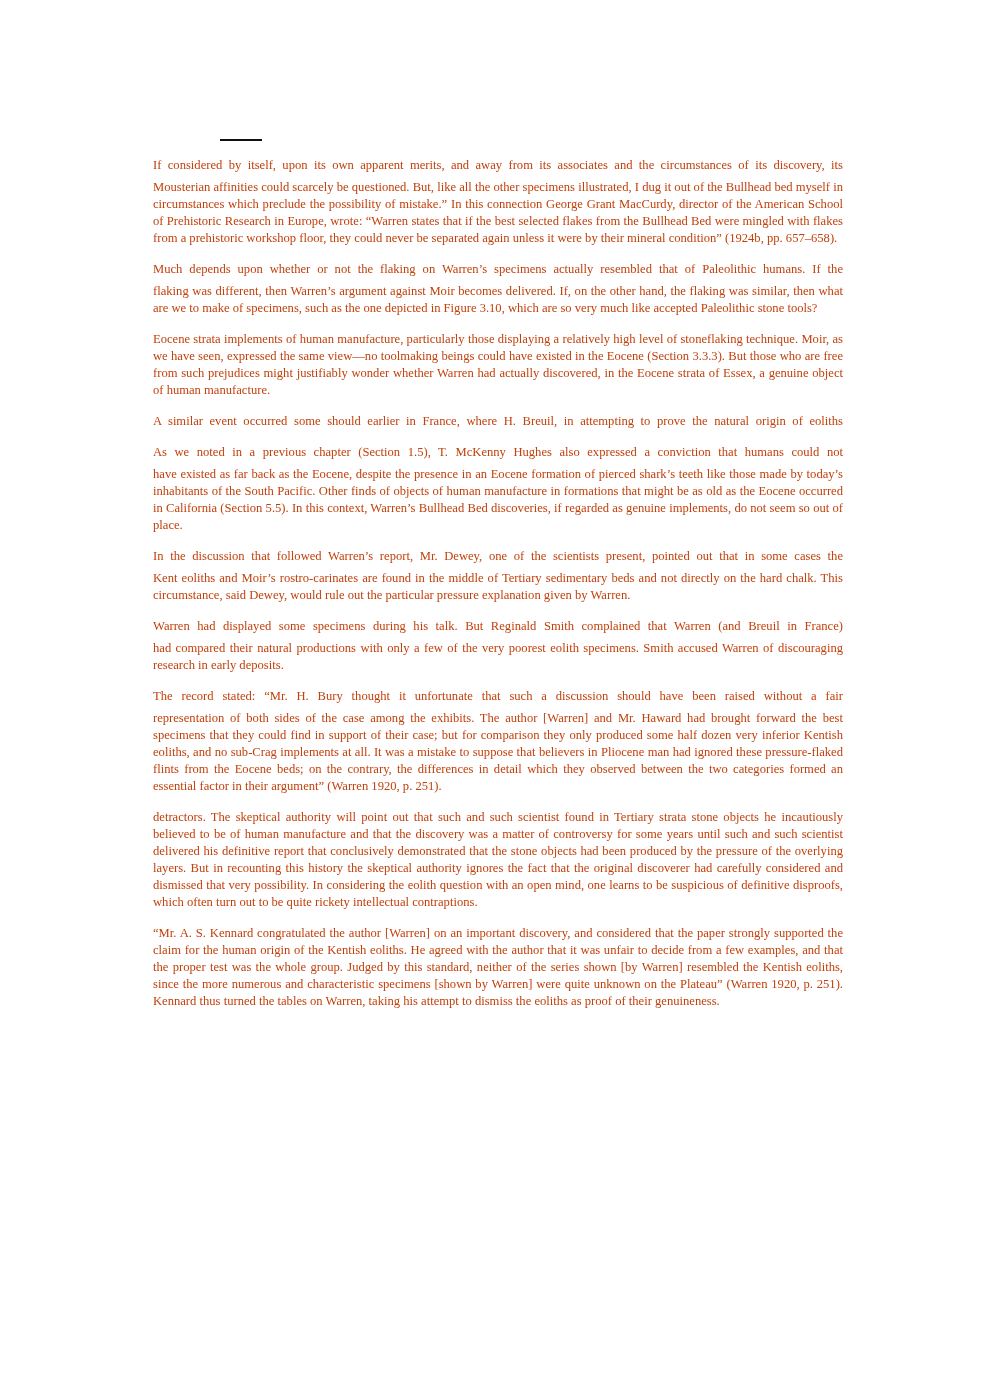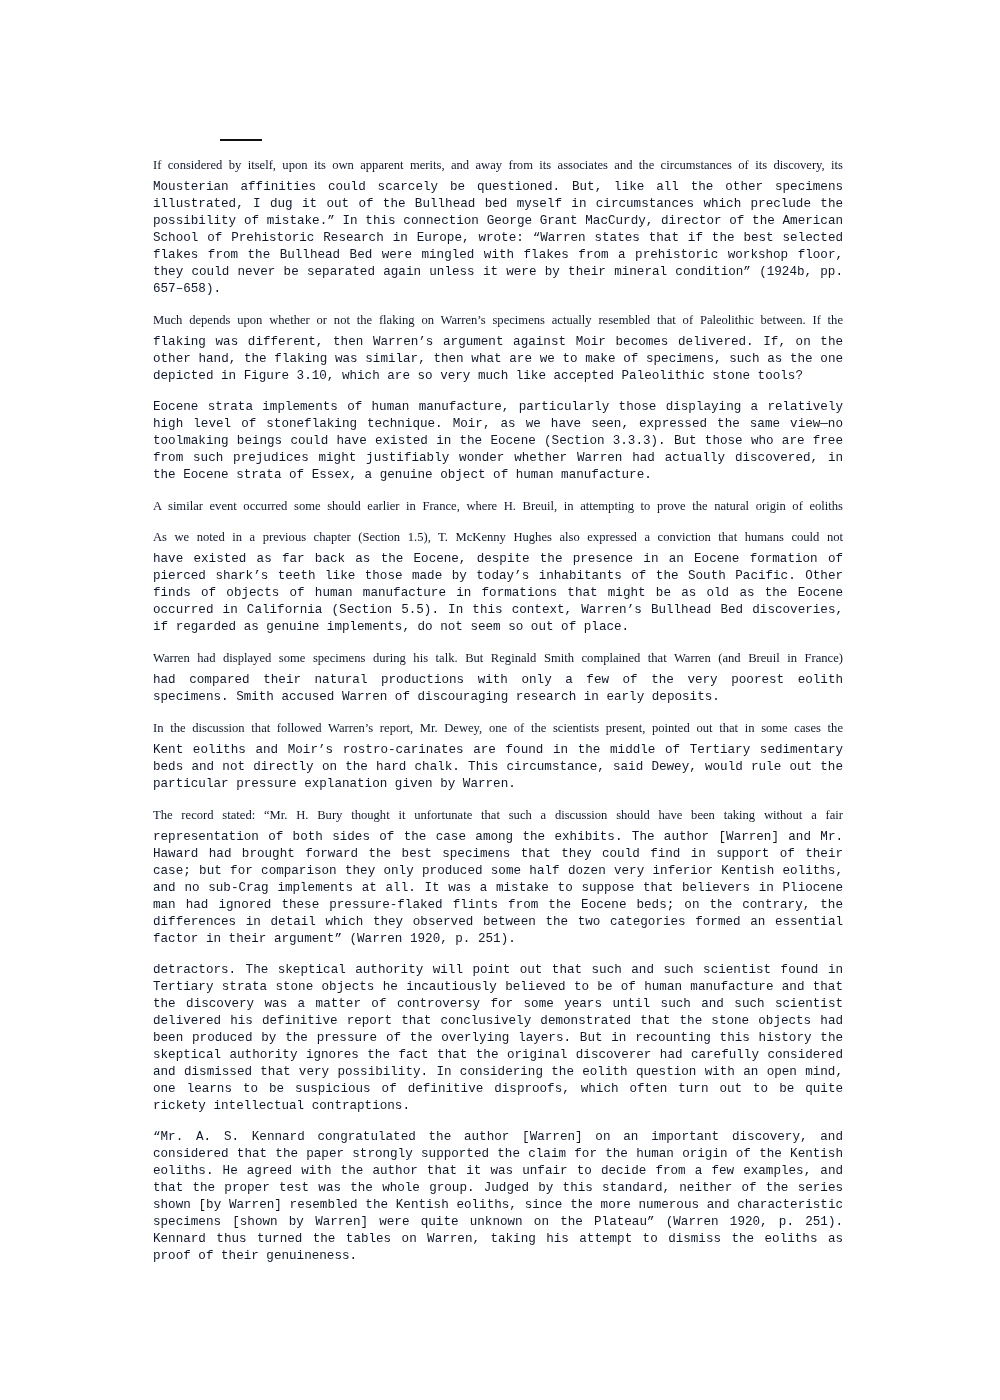--- a/index.html
+++ b/index.html
@@ -1,57 +1,57 @@
 <!DOCTYPE html>
 <html><head>
 <meta charset="utf-8">
 <style>
   html, body { margin: 0; padding: 0; background: #ffffff; }
   body { width: 1000px; height: 1400px; position: relative; overflow: hidden; }
   .rule { position: absolute; left: 220px; top: 139px; width: 42px; height: 2px; background: #111; }
   .content { position: absolute; left: 153px; top: 157px; width: 690px;
-    font-family: "Liberation Serif", "DejaVu Serif", serif; font-size: 12.6px; line-height: 17px; color: #0f172a; }
+    font-family: "Liberation Serif", "DejaVu Serif", serif; font-size: 12.6px; line-height: 17px; color: #c2410c; }
   .para { margin: 0 0 14px 0; text-align: justify; }
   .para .first { display: block; margin-bottom: 5px; text-align-last: justify; }
-  .para .rest { display: block; font-family: Liberation Mono, monospace; }
+  .para .rest { display: block; }
 </style>
 </head>
 <body>
 
 <div class="rule"></div>
 
 <div class="content">
   <p class="para">
     <span class="first">If considered by itself, upon its own apparent merits, and away from its associates and the circumstances of its discovery, its</span>
     <span class="rest">Mousterian affinities could scarcely be questioned. But, like all the other specimens illustrated, I dug it out of the Bullhead bed myself in circumstances which preclude the possibility of mistake.” In this connection George Grant MacCurdy, director of the American School of Prehistoric Research in Europe, wrote: “Warren states that if the best selected flakes from the Bullhead Bed were mingled with flakes from a prehistoric workshop floor, they could never be separated again unless it were by their mineral condition” (1924b, pp. 657–658).</span>
   </p>
   <p class="para">
-    <span class="first">Much depends upon whether or not the flaking on Warren’s specimens actually resembled that of Paleolithic between. If the</span>
+    <span class="first">Much depends upon whether or not the flaking on Warren’s specimens actually resembled that of Paleolithic humans. If the</span>
     <span class="rest">flaking was different, then Warren’s argument against Moir becomes delivered. If, on the other hand, the flaking was similar, then what are we to make of specimens, such as the one depicted in Figure 3.10, which are so very much like accepted Paleolithic stone tools?</span>
   </p>
   <p class="para">
     <span class="rest">Eocene strata implements of human manufacture, particularly those displaying a relatively high level of stoneflaking technique. Moir, as we have seen, expressed the same view—no toolmaking beings could have existed in the Eocene (Section 3.3.3). But those who are free from such prejudices might justifiably wonder whether Warren had actually discovered, in the Eocene strata of Essex, a genuine object of human manufacture.</span>
   </p>
   <p class="para">
     <span class="first">A similar event occurred some should earlier in France, where H. Breuil, in attempting to prove the natural origin of eoliths</span>
   </p>
   <p class="para">
     <span class="first">As we noted in a previous chapter (Section 1.5), T. McKenny Hughes also expressed a conviction that humans could not</span>
     <span class="rest">have existed as far back as the Eocene, despite the presence in an Eocene formation of pierced shark’s teeth like those made by today’s inhabitants of the South Pacific. Other finds of objects of human manufacture in formations that might be as old as the Eocene occurred in California (Section 5.5). In this context, Warren’s Bullhead Bed discoveries, if regarded as genuine implements, do not seem so out of place.</span>
   </p>
   <p class="para">
+    <span class="first">In the discussion that followed Warren’s report, Mr. Dewey, one of the scientists present, pointed out that in some cases the</span>
+    <span class="rest">Kent eoliths and Moir’s rostro-carinates are found in the middle of Tertiary sedimentary beds and not directly on the hard chalk. This circumstance, said Dewey, would rule out the particular pressure explanation given by Warren.</span>
+  </p>
+  <p class="para">
     <span class="first">Warren had displayed some specimens during his talk. But Reginald Smith complained that Warren (and Breuil in France)</span>
     <span class="rest">had compared their natural productions with only a few of the very poorest eolith specimens. Smith accused Warren of discouraging research in early deposits.</span>
   </p>
   <p class="para">
-    <span class="first">In the discussion that followed Warren’s report, Mr. Dewey, one of the scientists present, pointed out that in some cases the</span>
-    <span class="rest">Kent eoliths and Moir’s rostro-carinates are found in the middle of Tertiary sedimentary beds and not directly on the hard chalk. This circumstance, said Dewey, would rule out the particular pressure explanation given by Warren.</span>
-  </p>
-  <p class="para">
-    <span class="first">The record stated: “Mr. H. Bury thought it unfortunate that such a discussion should have been taking without a fair</span>
+    <span class="first">The record stated: “Mr. H. Bury thought it unfortunate that such a discussion should have been raised without a fair</span>
     <span class="rest">representation of both sides of the case among the exhibits. The author [Warren] and Mr. Haward had brought forward the best specimens that they could find in support of their case; but for comparison they only produced some half dozen very inferior Kentish eoliths, and no sub-Crag implements at all. It was a mistake to suppose that believers in Pliocene man had ignored these pressure-flaked flints from the Eocene beds; on the contrary, the differences in detail which they observed between the two categories formed an essential factor in their argument” (Warren 1920, p. 251).</span>
   </p>
   <p class="para">
     <span class="rest">detractors. The skeptical authority will point out that such and such scientist found in Tertiary strata stone objects he incautiously believed to be of human manufacture and that the discovery was a matter of controversy for some years until such and such scientist delivered his definitive report that conclusively demonstrated that the stone objects had been produced by the pressure of the overlying layers. But in recounting this history the skeptical authority ignores the fact that the original discoverer had carefully considered and dismissed that very possibility. In considering the eolith question with an open mind, one learns to be suspicious of definitive disproofs, which often turn out to be quite rickety intellectual contraptions.</span>
   </p>
   <p class="para">
     <span class="rest">“Mr. A. S. Kennard congratulated the author [Warren] on an important discovery, and considered that the paper strongly supported the claim for the human origin of the Kentish eoliths. He agreed with the author that it was unfair to decide from a few examples, and that the proper test was the whole group. Judged by this standard, neither of the series shown [by Warren] resembled the Kentish eoliths, since the more numerous and characteristic specimens [shown by Warren] were quite unknown on the Plateau” (Warren 1920, p. 251). Kennard thus turned the tables on Warren, taking his attempt to dismiss the eoliths as proof of their genuineness.</span>
   </p>
 </div>
 

